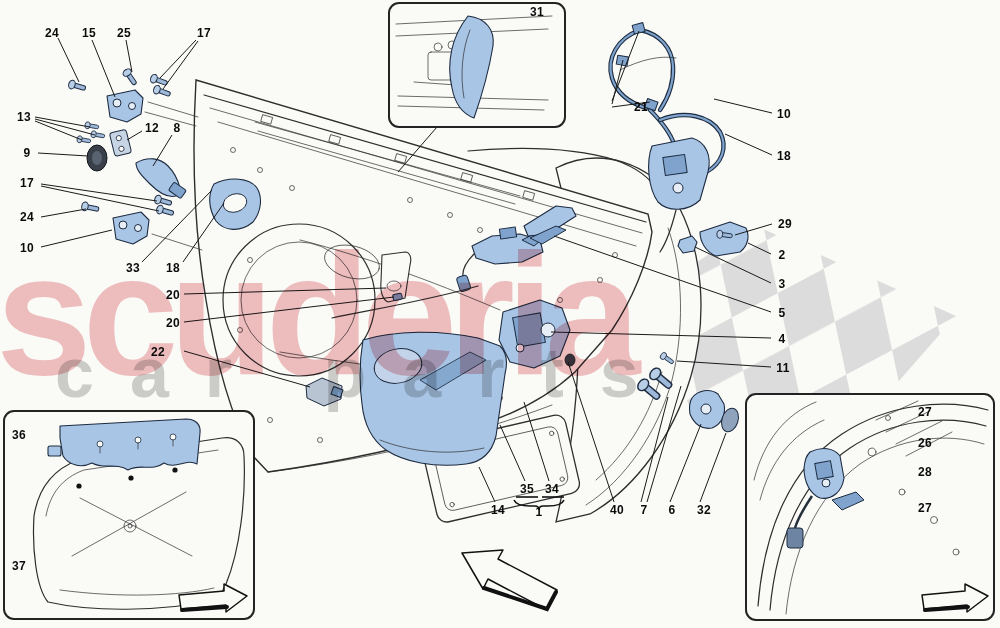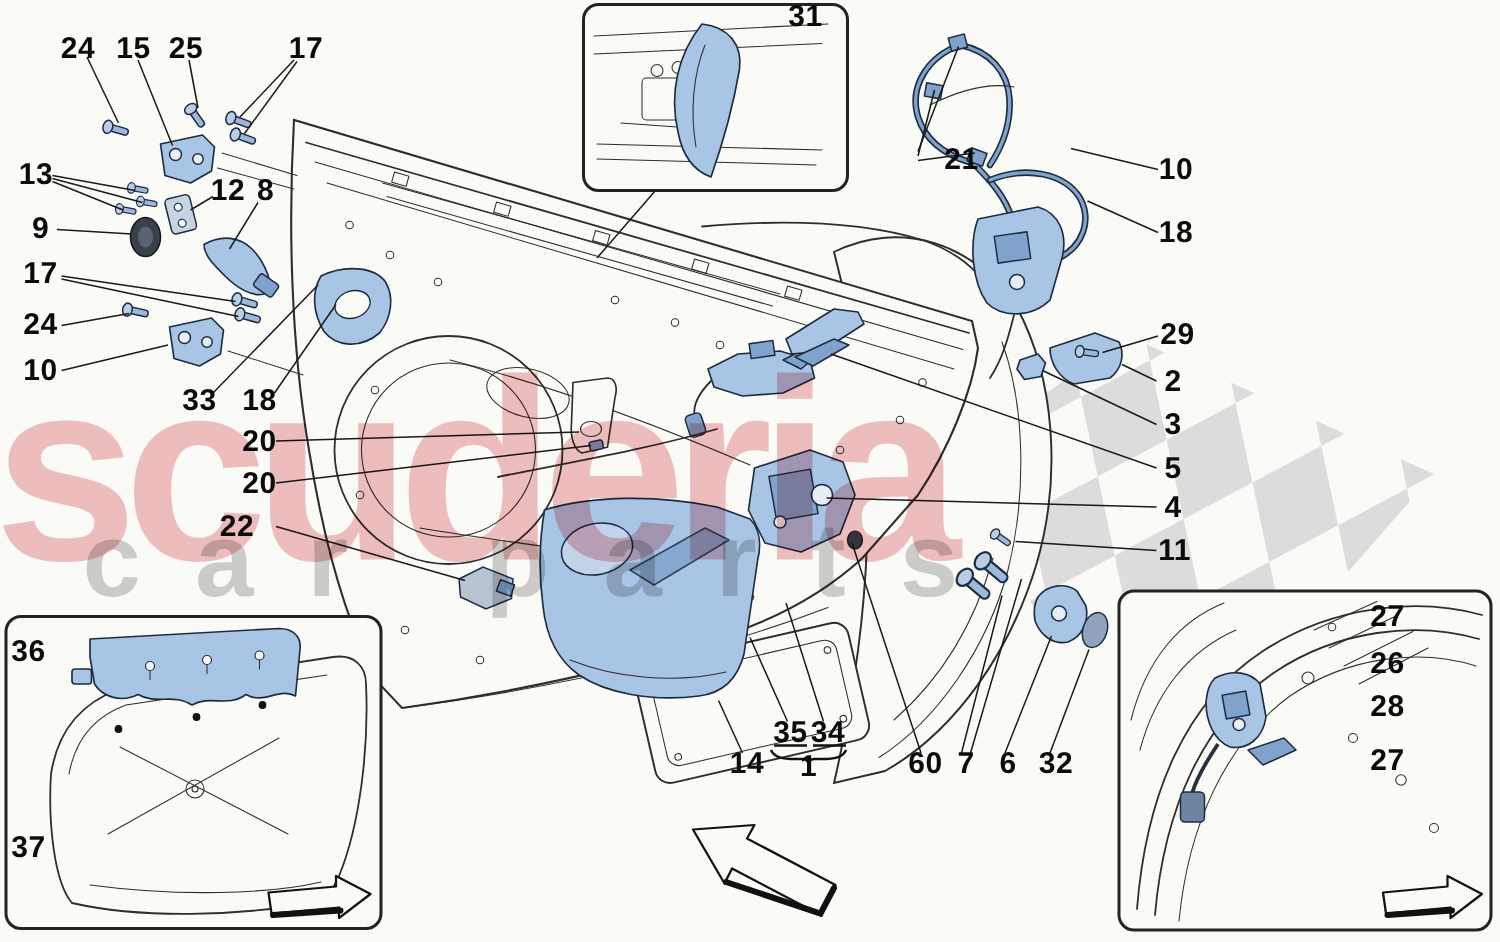--- a/index.html
+++ b/index.html
@@ -33,21 +33,21 @@
   .wm-gray{
     position:absolute;left:55px;top:338px;z-index:5;
     font-size:70px;font-weight:bold;letter-spacing:36px;line-height:1;
     color:var(--wm-gray,rgba(110,110,110,0.33));mix-blend-mode:multiply;
     pointer-events:none;white-space:nowrap;
   }
   
   #callout-layer{position:absolute;left:0;top:0;width:100%;height:100%;z-index:10;}
   .callout{
     position:absolute;transform:translate(-50%,-50%);
-    font-weight:bold;font-size:20px;color:#0b0b0b;letter-spacing:.3px;
+    font-weight:bold;font-size:12px;color:#0b0b0b;letter-spacing:.3px;
   }
 </style>
 </head>
 <body>
 
 <div class="stage">
 
 <svg width="1000" height="628" viewBox="0 0 1000 628">
   <defs>
     <g id="bolt">
@@ -403,21 +403,21 @@
       <div class="callout" style="left: 785px; top: 224px;">29</div>
       <div class="callout" style="left: 782px; top: 255px;">2</div>
       <div class="callout" style="left: 782px; top: 284px;">3</div>
       <div class="callout" style="left: 782px; top: 313px;">5</div>
       <div class="callout" style="left: 782px; top: 339px;">4</div>
       <div class="callout" style="left: 783px; top: 368px;">11</div>
       <div class="callout" style="left: 498px; top: 510px;">14</div>
       <div class="callout" style="left: 527px; top: 489px;">35</div>
       <div class="callout" style="left: 552px; top: 489px;">34</div>
       <div class="callout" style="left: 539px; top: 512px;">1</div>
-      <div class="callout" style="left: 617px; top: 510px;">60</div>
+      <div class="callout" style="left: 617px; top: 510px;">40</div>
       <div class="callout" style="left: 644px; top: 510px;">7</div>
       <div class="callout" style="left: 672px; top: 510px;">6</div>
       <div class="callout" style="left: 704px; top: 510px;">32</div>
       <div class="callout" style="left: 19px; top: 435px;">36</div>
       <div class="callout" style="left: 19px; top: 566px; text-align: center;">37</div>
       <div class="callout" style="left: 925px; top: 412px;">27</div>
       <div class="callout" style="left: 925px; top: 443px;">26</div>
       <div class="callout" style="left: 925px; top: 472px;">28</div>
       <div class="callout" style="left: 925px; top: 508px;">27</div>
     </div>

